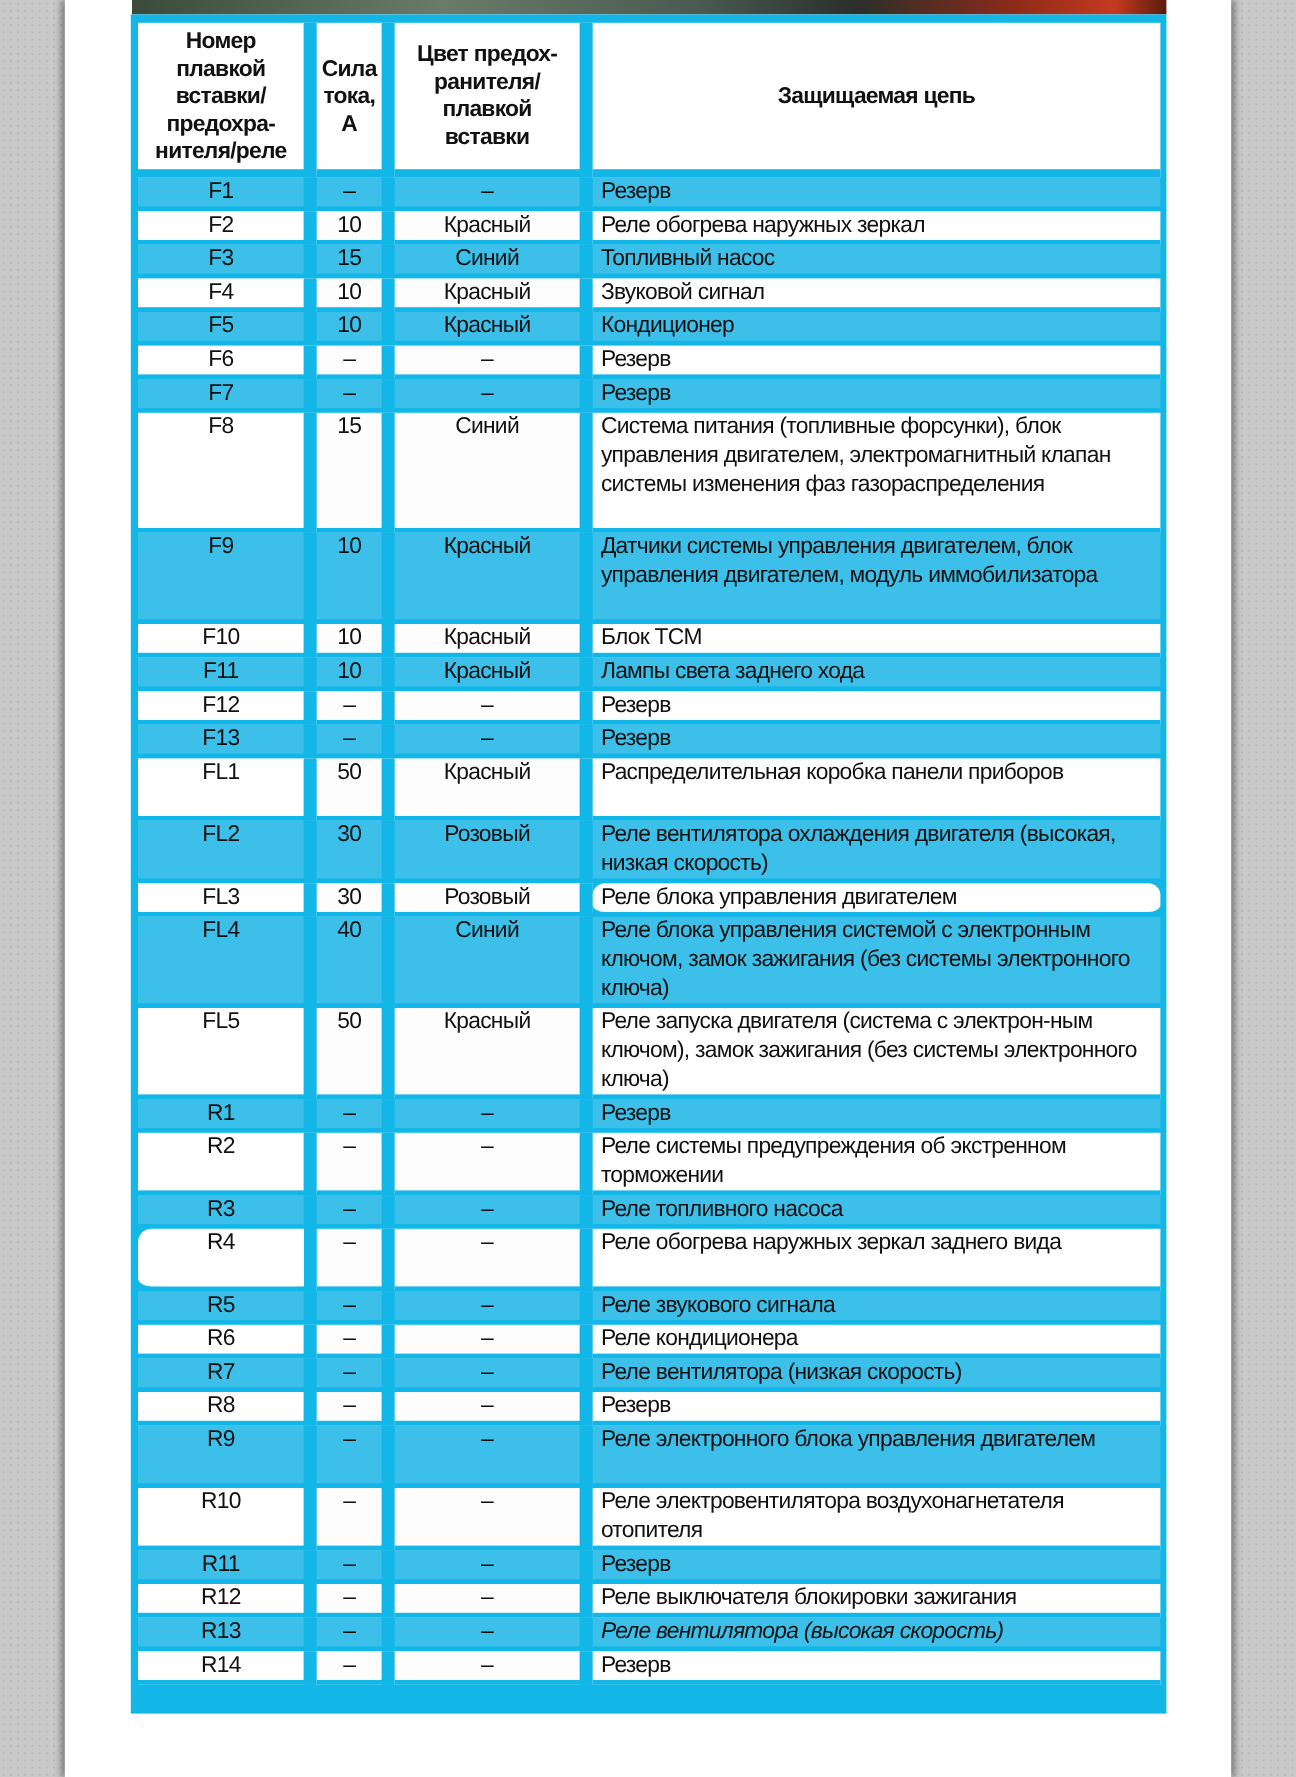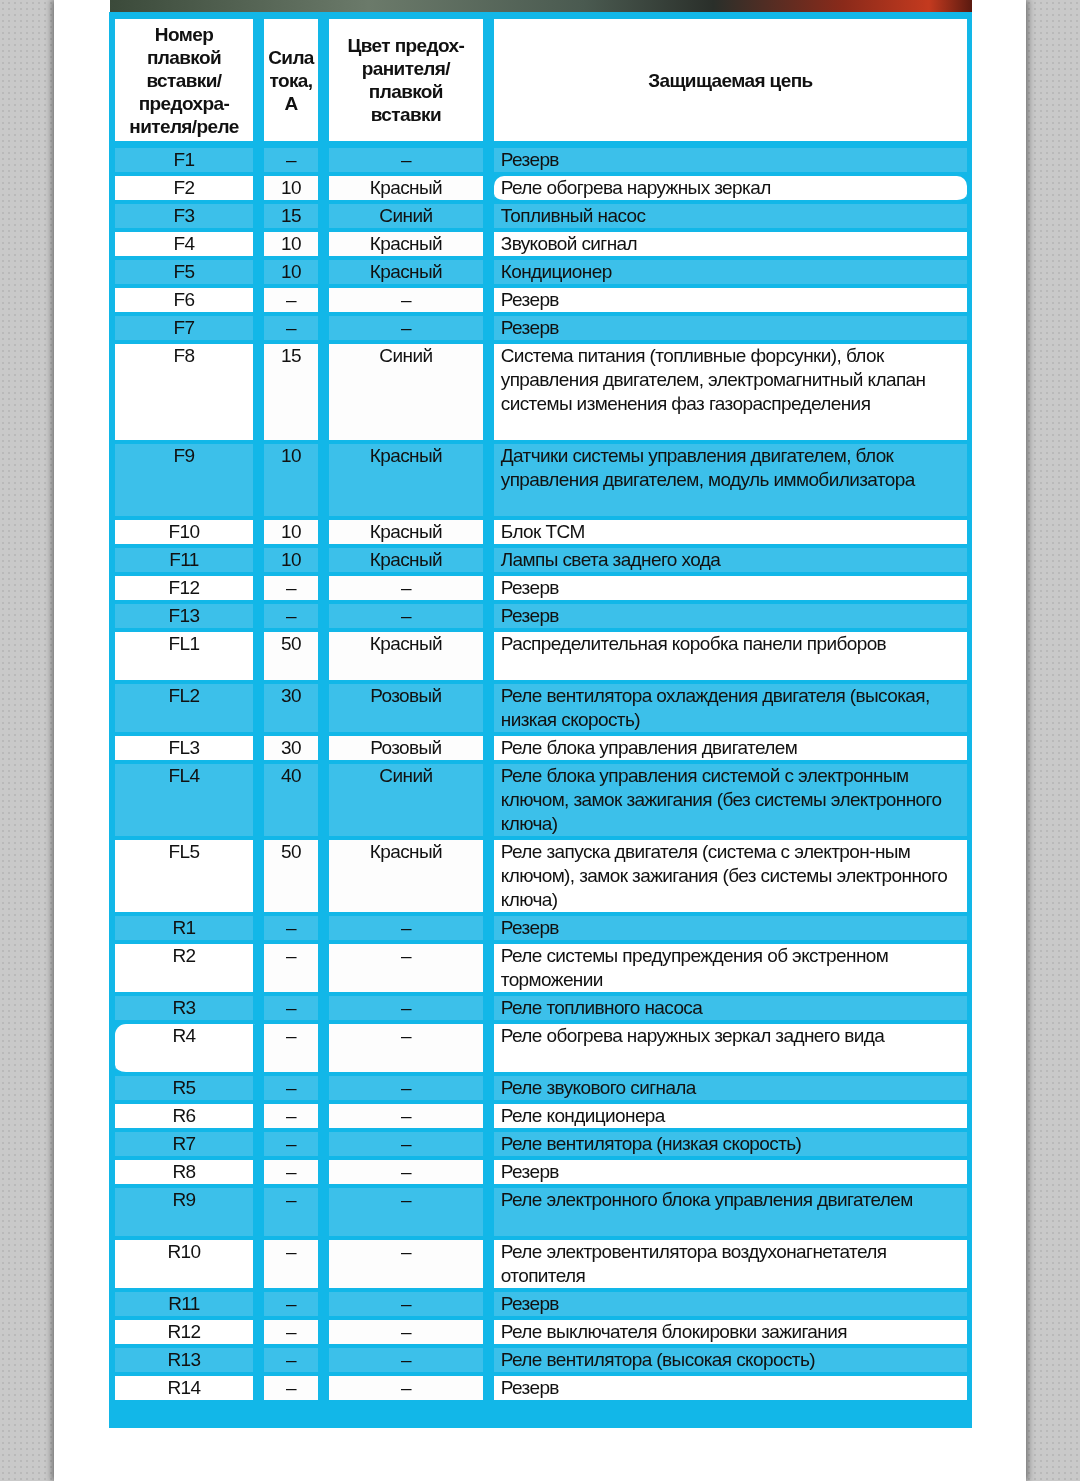--- a/index.html
+++ b/index.html
@@ -77,21 +77,21 @@
         <tr class="blue">
           <td class="id" style="height: 24px;">F1</td>
           <td class="amp" style="height: 24px;">–</td>
           <td class="color" style="height: 24px;">–</td>
           <td class="circuit" style="height: 24px;">Резерв</td>
         </tr>
         <tr class="white">
           <td class="id" style="height: 24px;">F2</td>
           <td class="amp" style="height: 24px;">10</td>
           <td class="color" style="height: 24px;">Красный</td>
-          <td class="circuit" style="height: 24px; border-radius: 10px;">Реле обогрева наружных зеркал</td>
+          <td class="circuit" style="height: 24px;">Реле обогрева наружных зеркал</td>
         </tr>
         <tr class="blue">
           <td class="id" style="height: 24px;">F3</td>
           <td class="amp" style="height: 24px;">15</td>
           <td class="color" style="height: 24px;">Синий</td>
           <td class="circuit" style="height: 24px;">Топливный насос</td>
         </tr>
         <tr class="white">
           <td class="id" style="height: 24px;">F4</td>
           <td class="amp" style="height: 24px;">10</td>
@@ -161,21 +161,21 @@
         <tr class="blue">
           <td class="id" style="height: 48px;">FL2</td>
           <td class="amp" style="height: 48px;">30</td>
           <td class="color" style="height: 48px;">Розовый</td>
           <td class="circuit" style="height: 48px;">Реле вентилятора охлаждения двигателя (высокая, низкая скорость)</td>
         </tr>
         <tr class="white">
           <td class="id" style="height: 24px;">FL3</td>
           <td class="amp" style="height: 24px;">30</td>
           <td class="color" style="height: 24px;">Розовый</td>
-          <td class="circuit" style="height: 24px;">Реле блока управления двигателем</td>
+          <td class="circuit" style="height: 24px; border-radius: 10px;">Реле блока управления двигателем</td>
         </tr>
         <tr class="blue">
           <td class="id" style="height: 72px;">FL4</td>
           <td class="amp" style="height: 72px;">40</td>
           <td class="color" style="height: 72px;">Синий</td>
           <td class="circuit" style="height: 72px;">Реле блока управления системой с электронным ключом, замок зажигания (без системы электронного ключа)</td>
         </tr>
         <tr class="white">
           <td class="id" style="height: 72px;">FL5</td>
           <td class="amp" style="height: 72px;">50</td>
@@ -251,21 +251,21 @@
         <tr class="white">
           <td class="id" style="height: 24px;">R12</td>
           <td class="amp" style="height: 24px;">–</td>
           <td class="color" style="height: 24px;">–</td>
           <td class="circuit" style="height: 24px;">Реле выключателя блокировки зажигания</td>
         </tr>
         <tr class="blue">
           <td class="id" style="height: 24px;">R13</td>
           <td class="amp" style="height: 24px;">–</td>
           <td class="color" style="height: 24px;">–</td>
-          <td class="circuit" style="height: 24px;">Реле вентилятора (высокая скорость)</td>
+          <td class="circuit" style="height: 24px; font-style: italic;">Реле вентилятора (высокая скорость)</td>
         </tr>
         <tr class="white">
           <td class="id" style="height: 24px;">R14</td>
           <td class="amp" style="height: 24px;">–</td>
           <td class="color" style="height: 24px;">–</td>
           <td class="circuit" style="height: 24px;">Резерв</td>
         </tr>
       </tbody>
   </table>
 </div>

